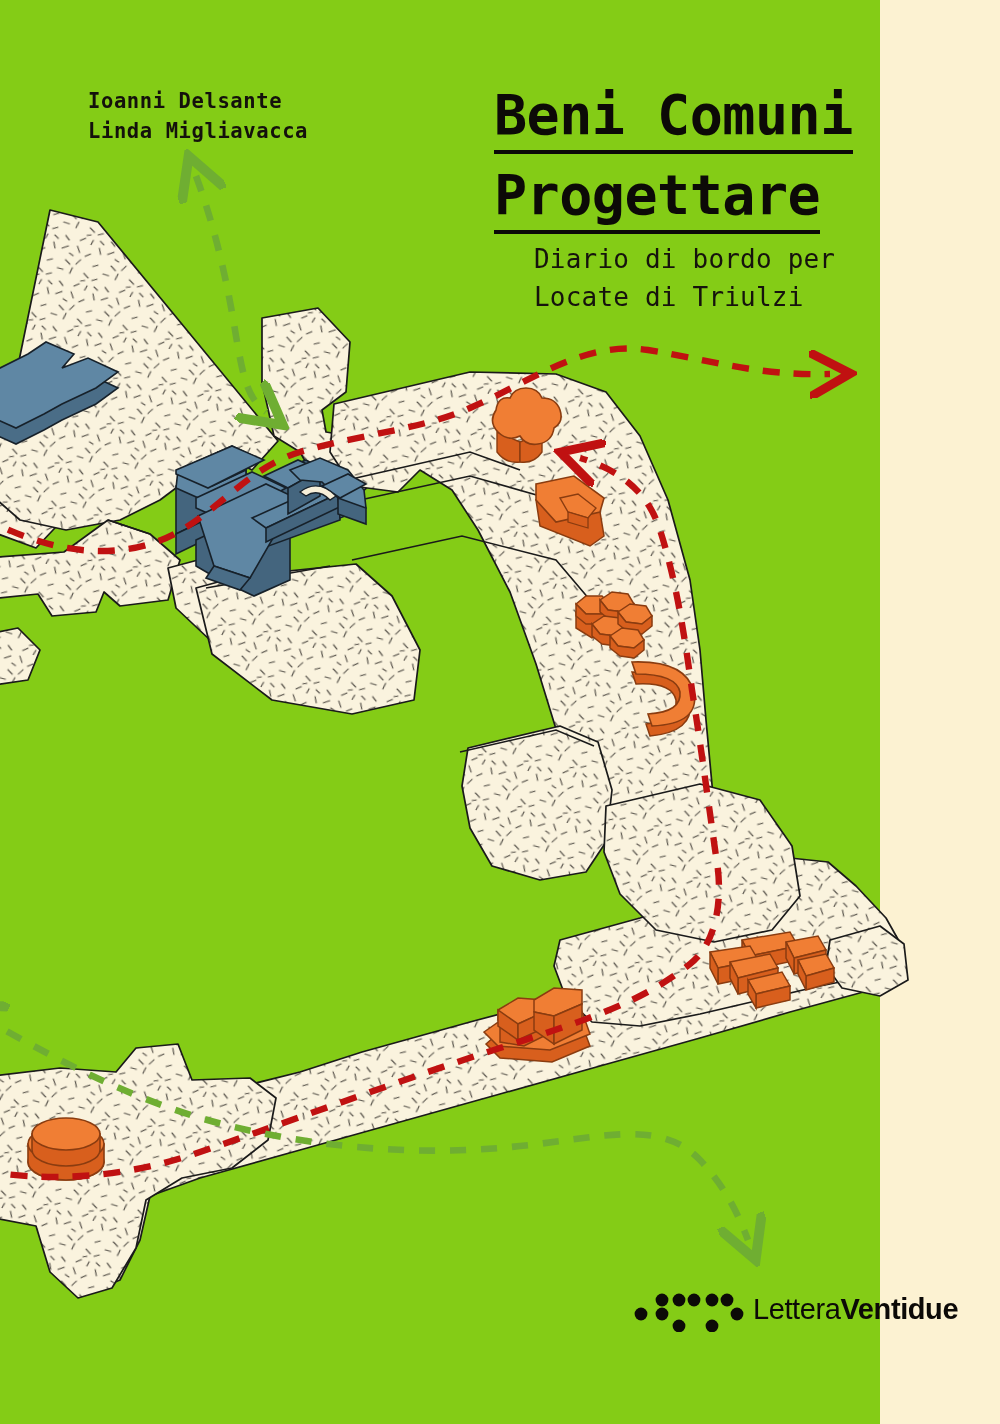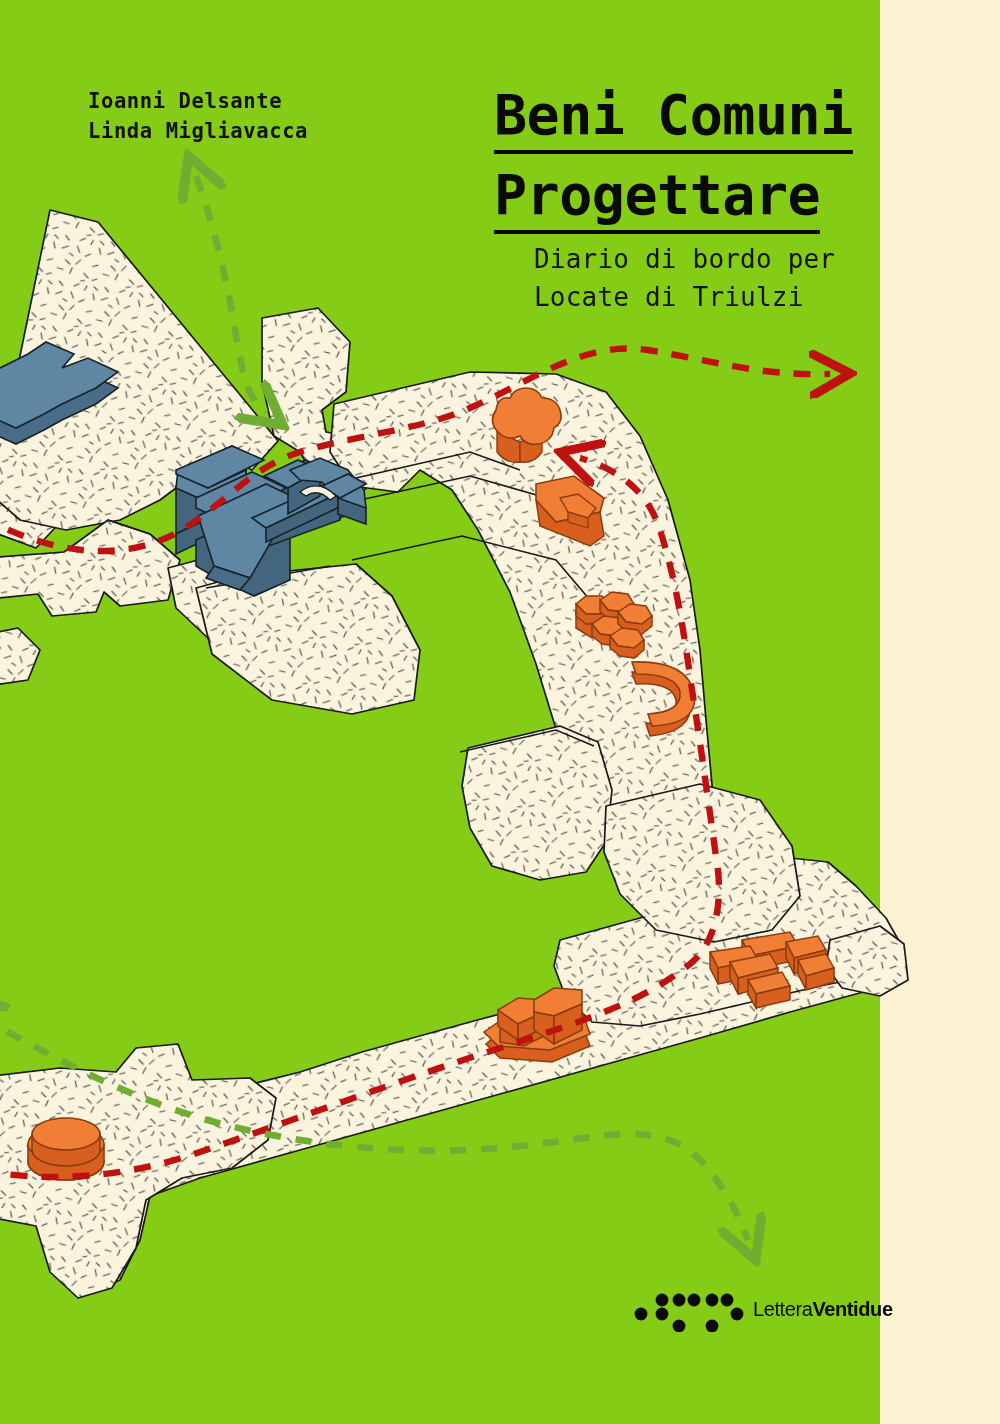--- a/index.html
+++ b/index.html
@@ -60,21 +60,21 @@
     white-space:pre;
     margin-left:40px;
   }
   .publisher{
     position:absolute;left:634px;top:1286px;
     display:flex;align-items:center;gap:9px;
   }
   .pub-dots{display:block;}
   .pub-name{
     font-family:"Liberation Sans", sans-serif;
-    font-size:20px;
+    font-size:29px;
     color:#0c0a07;
     letter-spacing:-0.4px;
     white-space:pre;
   }
   .pub-name b{font-weight:bold;}
   .pub-name span.reg{font-weight:normal;}
 </style>
 </head>
 <body>
 

